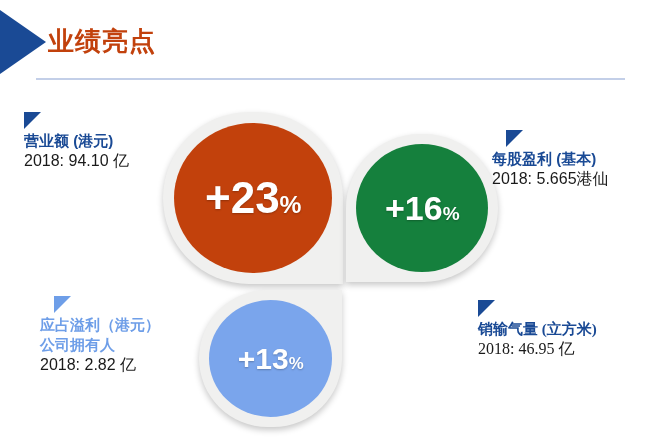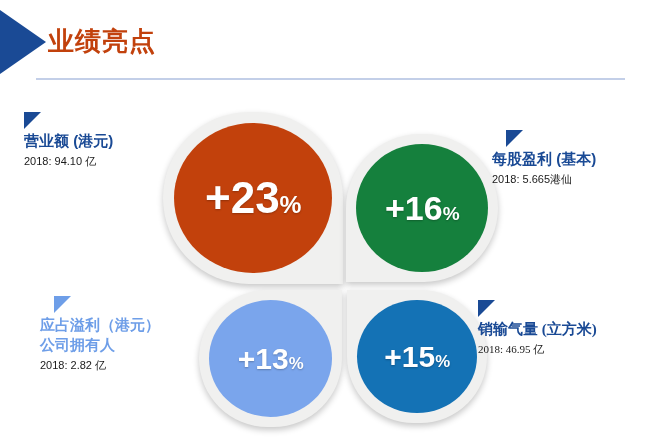--- a/index.html
+++ b/index.html
@@ -142,21 +142,21 @@
   }
   .label-title {
     font-size: 15px;
     font-weight: bold;
     color: #1a4a95;
     line-height: 20px;
     white-space: nowrap;
   }
   .label-title.light { color: #6e9ee8; }
   .label-sub {
-    font-size: 11px;
+    font-size: 16px;
     color: #1a1a1a;
     line-height: 16px;
     margin-top: 2px;
     white-space: nowrap;
   }
 
   #label-revenue   { left: 24px;  top: 112px; }
   #label-eps       { left: 492px; top: 130px; }
   #label-profit    { left: 40px;  top: 296px; }
   #label-gas       { left: 478px; top: 300px; font-family: Liberation Serif, serif; }
@@ -183,25 +183,20 @@
       <div class="metric-value"><span>+16</span><span class="pct">%</span></div>
     </div>
   </div>
 
   <div class="tile" id="tile-profit">
     <div class="tile-inner" style="background:#7aa5ec;">
       <div class="metric-value"><span>+13</span><span class="pct">%</span></div>
     </div>
   </div>
 
-  <div class="tile" id="tile-gas">
-    <div class="tile-inner" style="background:#1472b5;">
-      <div class="metric-value"><span>+15</span><span class="pct">%</span></div>
-    </div>
-  </div>
 
 </div>
 
 <div class="label-block" id="label-revenue">
   <div class="label-marker"></div>
   <div class="label-title">营业额 (港元)</div>
   <div class="label-sub">2018:  94.10 亿</div>
 </div>
 
 <div class="label-block" id="label-eps">

